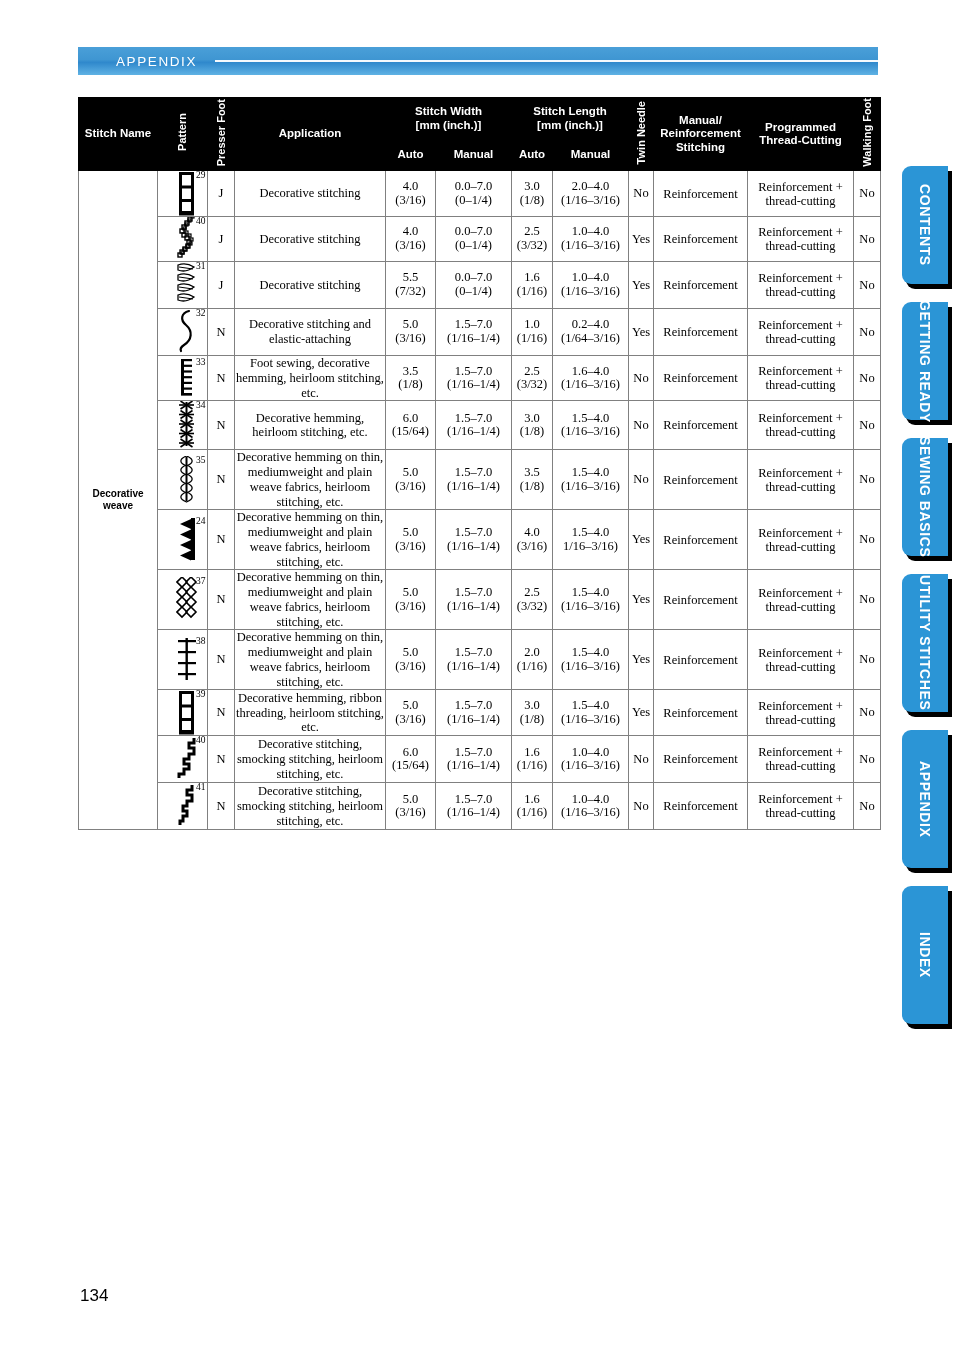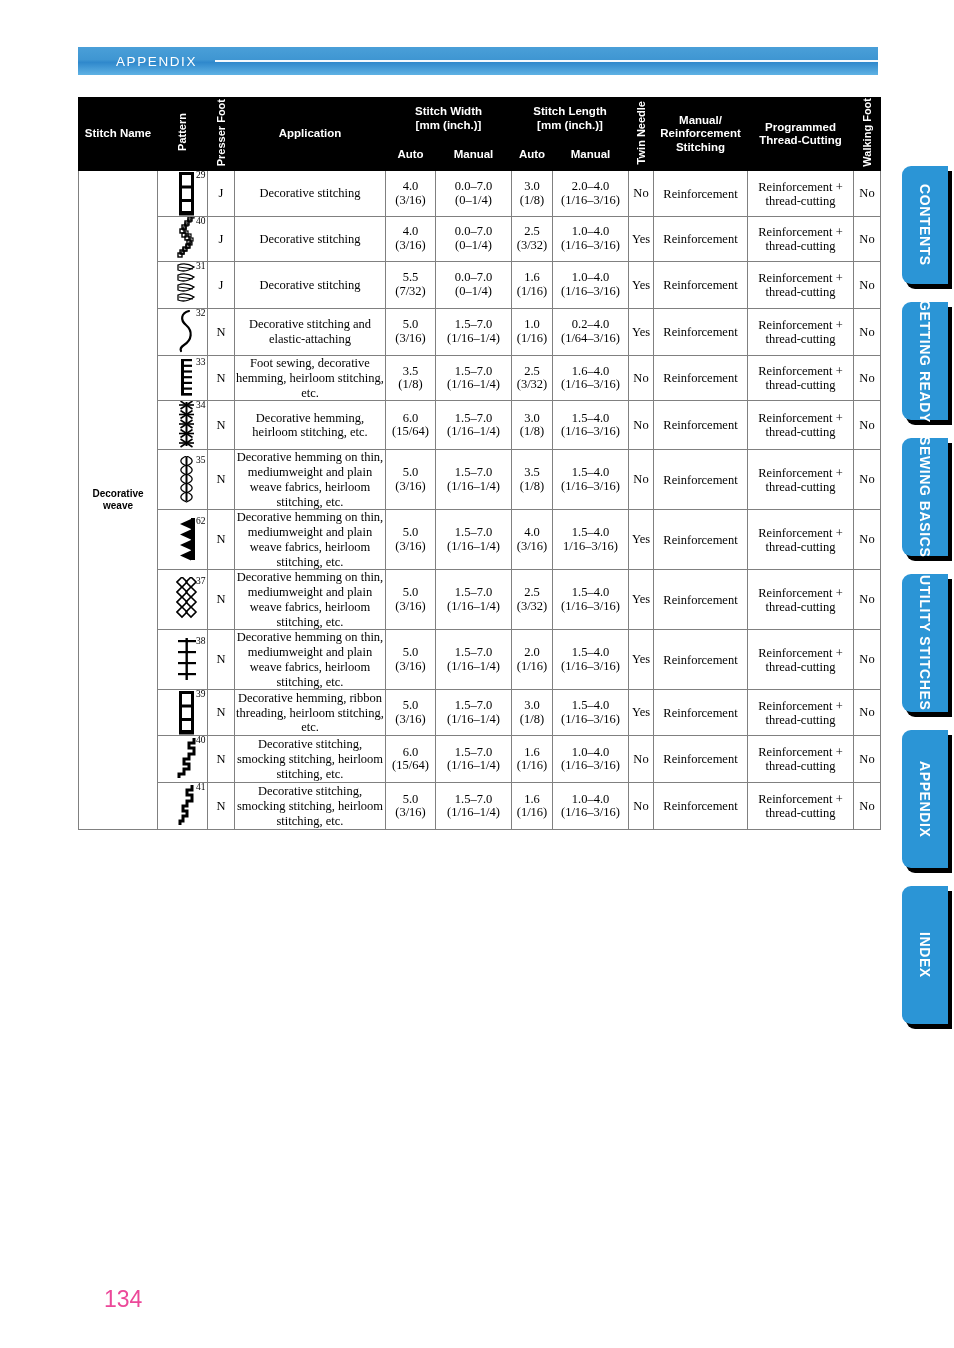--- a/index.html
+++ b/index.html
@@ -166,23 +166,22 @@
     letter-spacing: 0.6px;
     white-space: nowrap;
   }
 
   
   #page-number {
     position: absolute;
     left: 80px;
     top: 1286px;
     font-family: "Liberation Sans", sans-serif;
-    font-size: 23px;
-    color: #ec4899;
-    margin-left: 24px;
+    font-size: 17px;
+    color: #000000;
   }
 </style>
 </head>
 <body>
 
 <div id="appendix-banner">
   <span class="banner-label">APPENDIX</span>
   <span class="banner-rule"></span>
 </div>
 
@@ -546,21 +545,21 @@
         <td class="cell-text">Reinforcement</td>
         <td class="cell-text">
           <div>Reinforcement +</div>
           <div>thread-cutting</div>
         </td>
         <td class="cell-yn">No</td>
       </tr>
       <tr>
         <td class="cell-pattern">
           <span class="pattern-box">
-            <span class="pattern-num">62</span>
+            <span class="pattern-num">24</span>
             <svg class="pattern-art" width="22" height="46" viewBox="0 0 22 46" xmlns="http://www.w3.org/2000/svg">
               <rect x="15" y="1" width="4" height="42" fill="#000"></rect>
               <path d="M15 2 L4 7 L15 12 Z" fill="#000"></path>
               <path d="M15 12.5 L4 17.5 L15 22.5 Z" fill="#000"></path>
               <path d="M15 23 L4 28 L15 33 Z" fill="#000"></path>
               <path d="M15 33.5 L4 38.5 L15 43.5 Z" fill="#000"></path>
             </svg>
           </span>
         </td>
         <td class="cell-foot">N</td>

